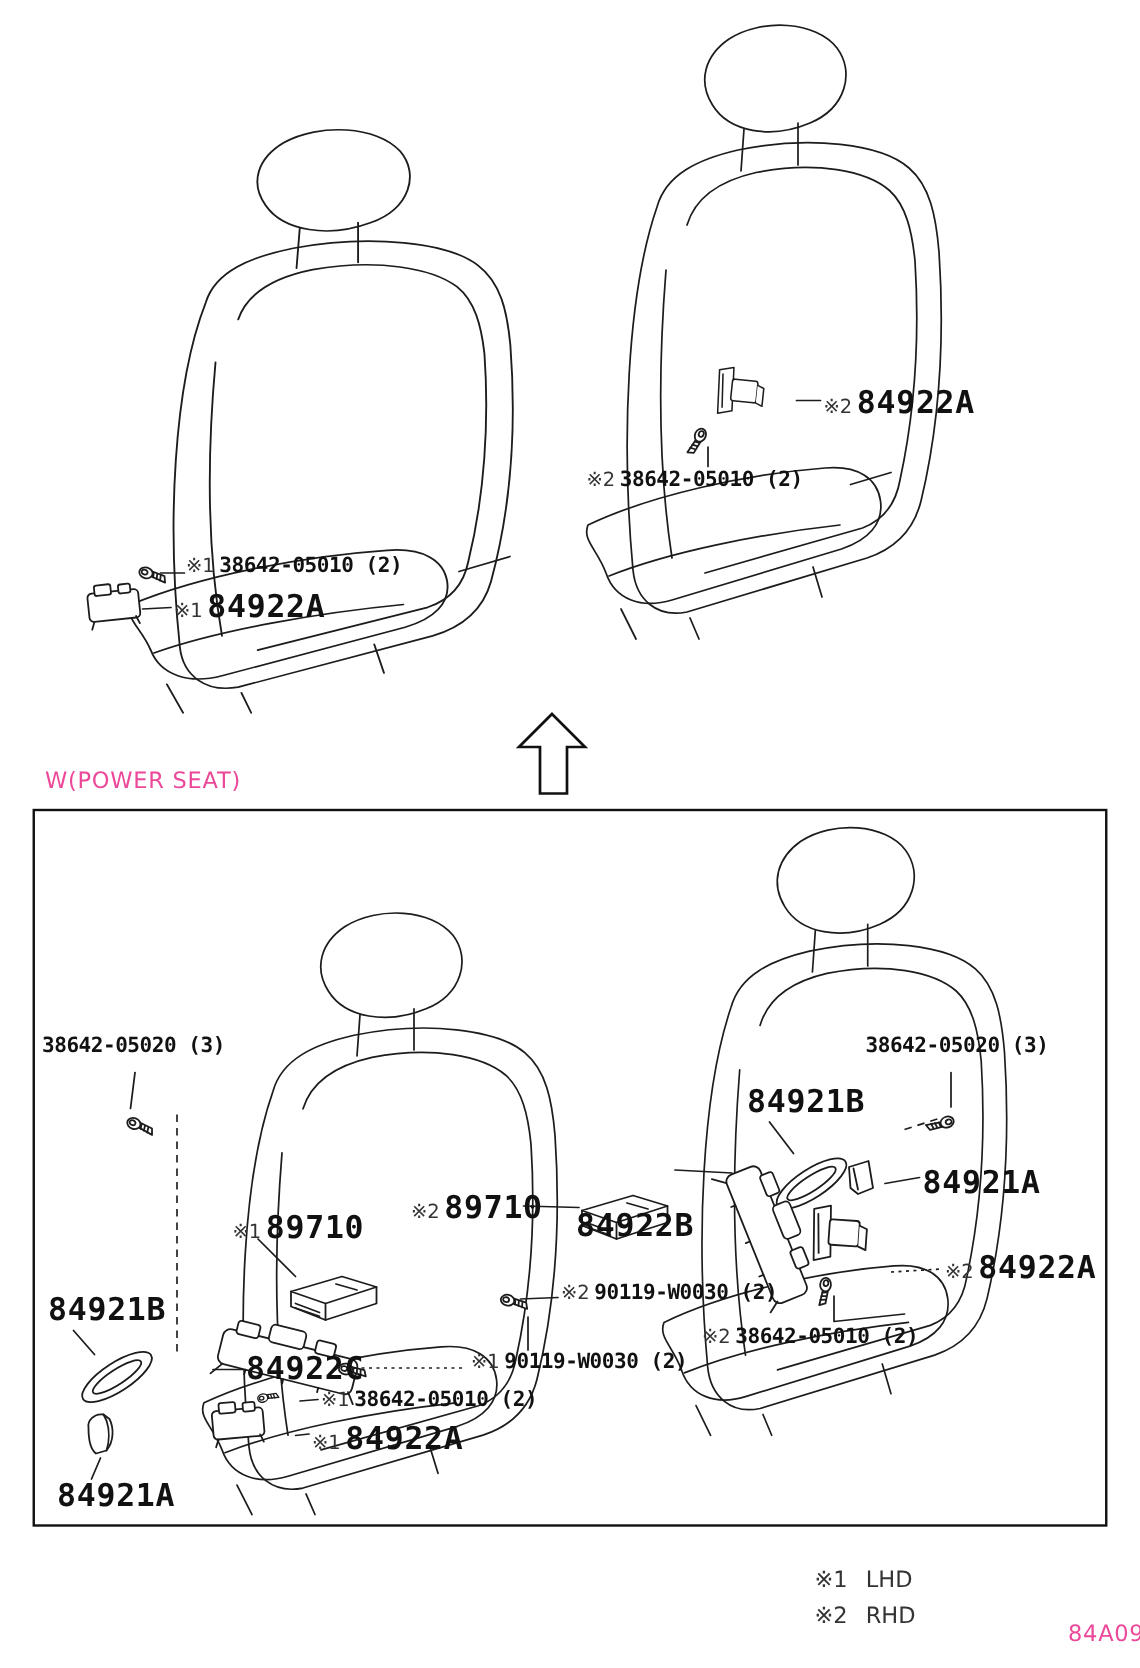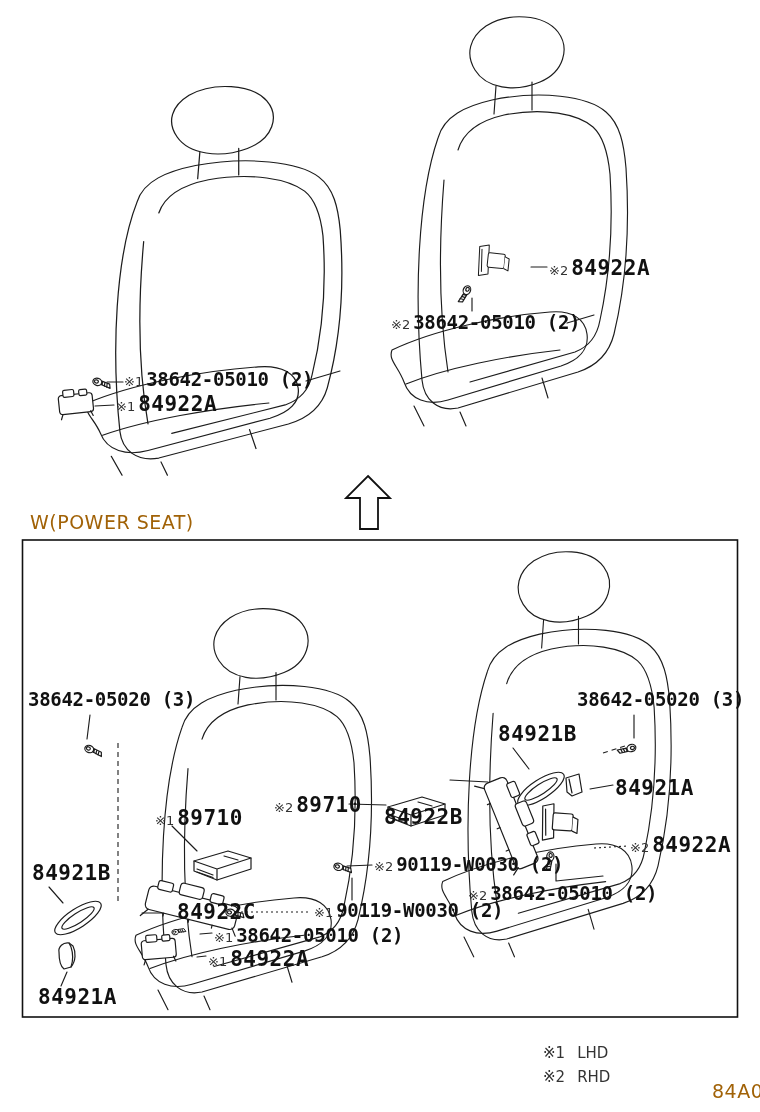--- a/index.html
+++ b/index.html
@@ -14,22 +14,22 @@
   svg.art .lnd{stroke:#1c1c1c;fill:none;stroke-width:1.1;stroke-dasharray:5 4}
   svg.art .lnt{stroke:#1c1c1c;fill:none;stroke-width:1.1;stroke-dasharray:2 3}
   svg.art .frame{stroke:#111;fill:none;stroke-width:1.6}
   svg.art .arrow{stroke:#111;fill:#fff;stroke-width:1.8;stroke-linejoin:miter}
   .callout{position:absolute;display:flex;align-items:baseline;gap:3px;
        white-space:nowrap;line-height:1.05}
   .callout .pfx{font-size:13px;font-weight:400;color:#333}
   .callout .pfx:empty{display:none}
   .callout .part{font-family:"DejaVu Sans Mono",monospace;font-weight:700;color:#111}
   .callout.lg .part{font-size:21px;letter-spacing:.5px}
-  .callout.md .part{font-size:19px;letter-spacing:-.3px}
-  .plain{position:absolute;font-size:19px;color:#a16207;letter-spacing:.5px}
+  .callout.md .part{font-size:14px;letter-spacing:-.3px}
+  .plain{position:absolute;font-size:15px;color:#ec4899;letter-spacing:.5px}
   .legend{position:absolute;left:543px;top:1044px;display:flex;
        flex-direction:column;gap:6px;font-size:15px;color:#333}
   .legend .row{display:flex;gap:12px;align-items:baseline}
 </style>
 </head>
 <body>
 
 <div class="stage">
 
 <svg class="art" width="760" height="1112" viewBox="0 0 760 1112">
@@ -213,21 +213,21 @@
   <span class="part">90119-W0030 (2)</span>
 </div>
 <div class="callout lg" style="left:32px;top:862px">
 
   <span class="part">84921B</span>
 </div>
 <div class="callout md" style="left:468px;top:884px">
   <span class="pfx">※2</span>
   <span class="part">38642-05010 (2)</span>
 </div>
-<div class="callout lg" style="left:177px;top:901px">
+<div class="callout lg" style="left:164px;top:901px">
 
   <span class="part">84922C</span>
 </div>
 <div class="callout md" style="left:314px;top:901px">
   <span class="pfx">※1</span>
   <span class="part">90119-W0030 (2)</span>
 </div>
 <div class="callout md" style="left:214px;top:926px">
   <span class="pfx">※1</span>
   <span class="part">38642-05010 (2)</span>

